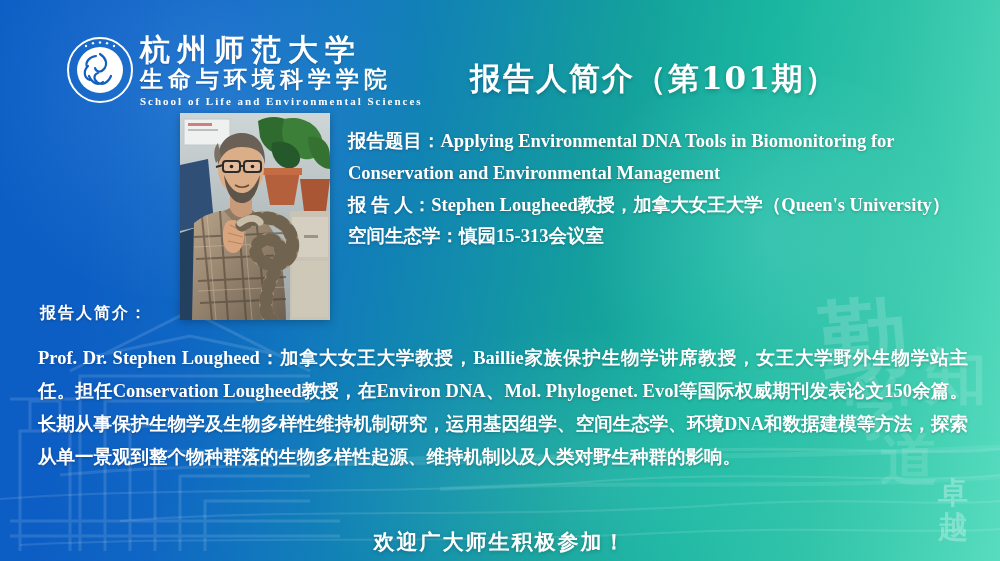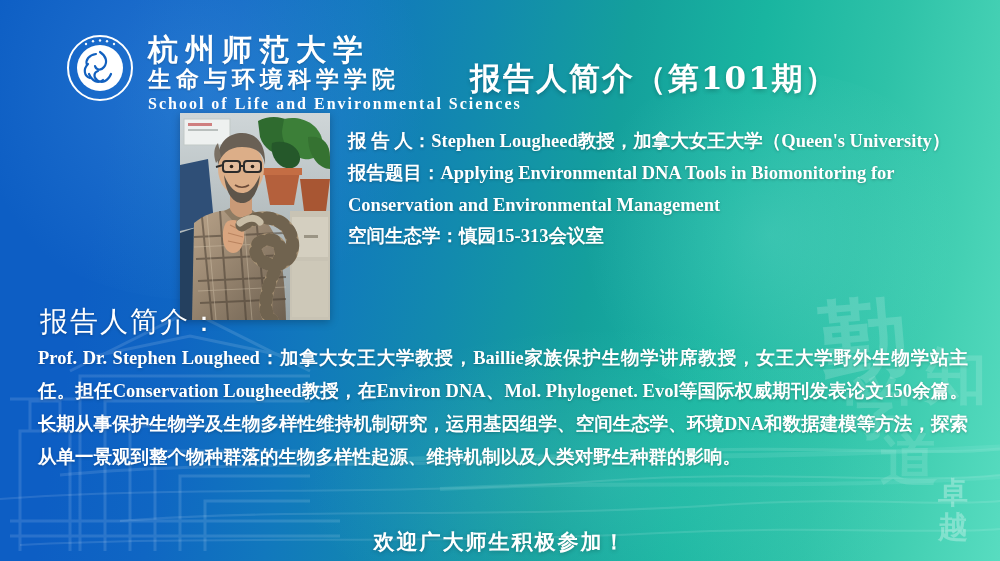--- a/index.html
+++ b/index.html
@@ -74,21 +74,22 @@
 
   
   .streaks { position: absolute; left:0; right:0; bottom: 0; height: 120px; opacity: .5; pointer-events:none;}
 
   
   .logo-row {
     position: absolute;
     left: 66px;
     top: 34px;
     display: flex;
-    gap: 14px;
+    align-items: center;
+    gap: 6px;
   }
   .emblem {
     width: 68px;
     height: 68px;
     flex: 0 0 68px;
   }
   .logo-text {
     display: flex;
     flex-direction: column;
     justify-content: center;
@@ -105,21 +106,21 @@
   .logo-cn2 {
     font-size: 23px;
     font-weight: 700;
     color: #ffffff;
     letter-spacing: 5px;
     line-height: 1.15;
     font-family: "DejaVu Serif", serif;
     text-shadow: 0 1px 2px rgba(0,0,0,0.20);
   }
   .logo-en {
-    font-size: 16px;
+    font-size: 11px;
     font-weight: 700;
     color: #ffffff;
     letter-spacing: 2.0px;
     margin-top: 2px;
     font-family: "Liberation Serif", serif;
     white-space: nowrap;
   }
 
   
   .main-title {
@@ -163,22 +164,22 @@
     text-shadow: 0 1px 3px rgba(0,0,0,0.25);
     font-family: "Liberation Serif", "DejaVu Serif", serif;
   }
   .d-label { letter-spacing: 0px; }
 
   
   .bio-label {
     position: absolute;
     left: 40px;
     top: 303px;
-    font-size: 28px;
-    font-weight: 400;
+    font-size: 16px;
+    font-weight: 700;
     color: #ffffff;
     letter-spacing: 2px;
     font-family: "DejaVu Serif", serif;
     text-shadow: 0 1px 3px rgba(0,0,0,0.25);
   }
   .bio-body {
     position: absolute;
     left: 38px;
     top: 342px;
     width: 930px;
@@ -373,24 +374,24 @@
       </g>
 
       <path d="M62 112 C84 98, 108 106, 112 126 C116 146, 100 156, 86 150 C74 145, 72 132, 82 128 C94 123, 104 132, 100 144 C96 158, 84 176, 86 196 C87 203, 90 206, 92 207" stroke="#a79274" stroke-width="13" fill="none" stroke-linecap="round"></path>
       <path d="M62 112 C84 98, 108 106, 112 126 C116 146, 100 156, 86 150 C74 145, 72 132, 82 128 C94 123, 104 132, 100 144 C96 158, 84 176, 86 196 C87 203, 90 206, 92 207" stroke="#5d5343" stroke-width="13" fill="none" stroke-linecap="round" stroke-dasharray="5 8" opacity="0.75"></path>
       <path d="M60 110 C68 104, 76 104, 80 109" stroke="#c8bda6" stroke-width="7" fill="none" stroke-linecap="round"></path>
     </svg>
   </div>
 
   <div class="details">
     <div class="d-line">
-      <span class="d-label">报 告 人：</span><span>Stephen Lougheed教授，加拿大女王大学（Queen's University）</span>
+      <span class="d-label">报告题目：</span><span>Applying Environmental DNA Tools in Biomonitoring for Conservation and Environmental Management</span>
     </div>
     <div class="d-line">
-      <span class="d-label">报告题目：</span><span>Applying Environmental DNA Tools in Biomonitoring for Conservation and Environmental Management</span>
+      <span class="d-label">报 告 人：</span><span>Stephen Lougheed教授，加拿大女王大学（Queen's University）</span>
     </div>
     <div class="d-line">
       <span class="d-label">空间生态学：</span><span>慎园15-313会议室</span>
     </div>
   </div>
 
   <div class="bio-label">报告人简介：</div>
   <div class="bio-body">Prof. Dr. Stephen Lougheed：加拿大女王大学教授，Baillie家族保护生物学讲席教授，女王大学野外生物学站主任。担任Conservation Lougheed教授，在Environ DNA、Mol. Phylogenet. Evol等国际权威期刊发表论文150余篇。长期从事保护生物学及生物多样性维持机制研究，运用基因组学、空间生态学、环境DNA和数据建模等方法，探索从单一景观到整个物种群落的生物多样性起源、维持机制以及人类对野生种群的影响。</div>
 
   <div class="footer-note">欢迎广大师生积极参加！</div>

